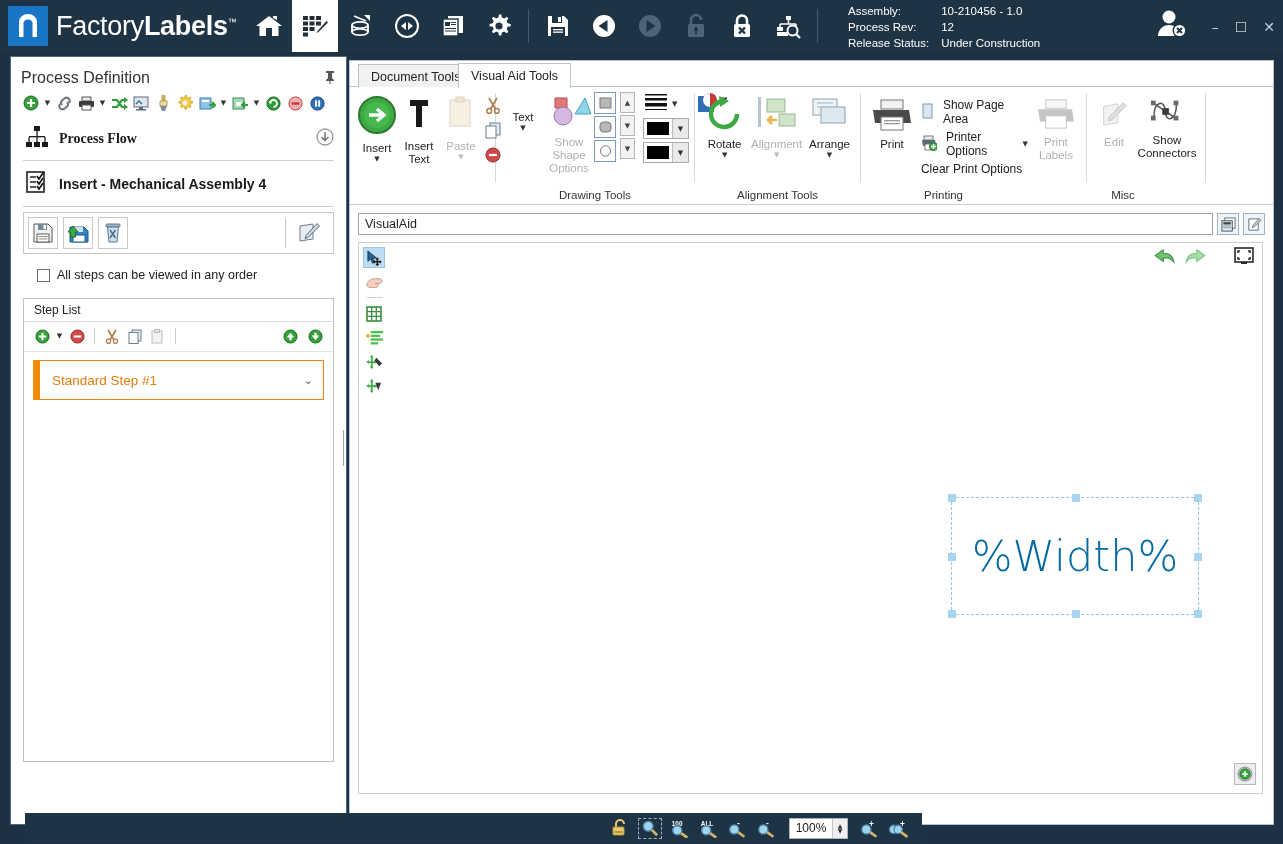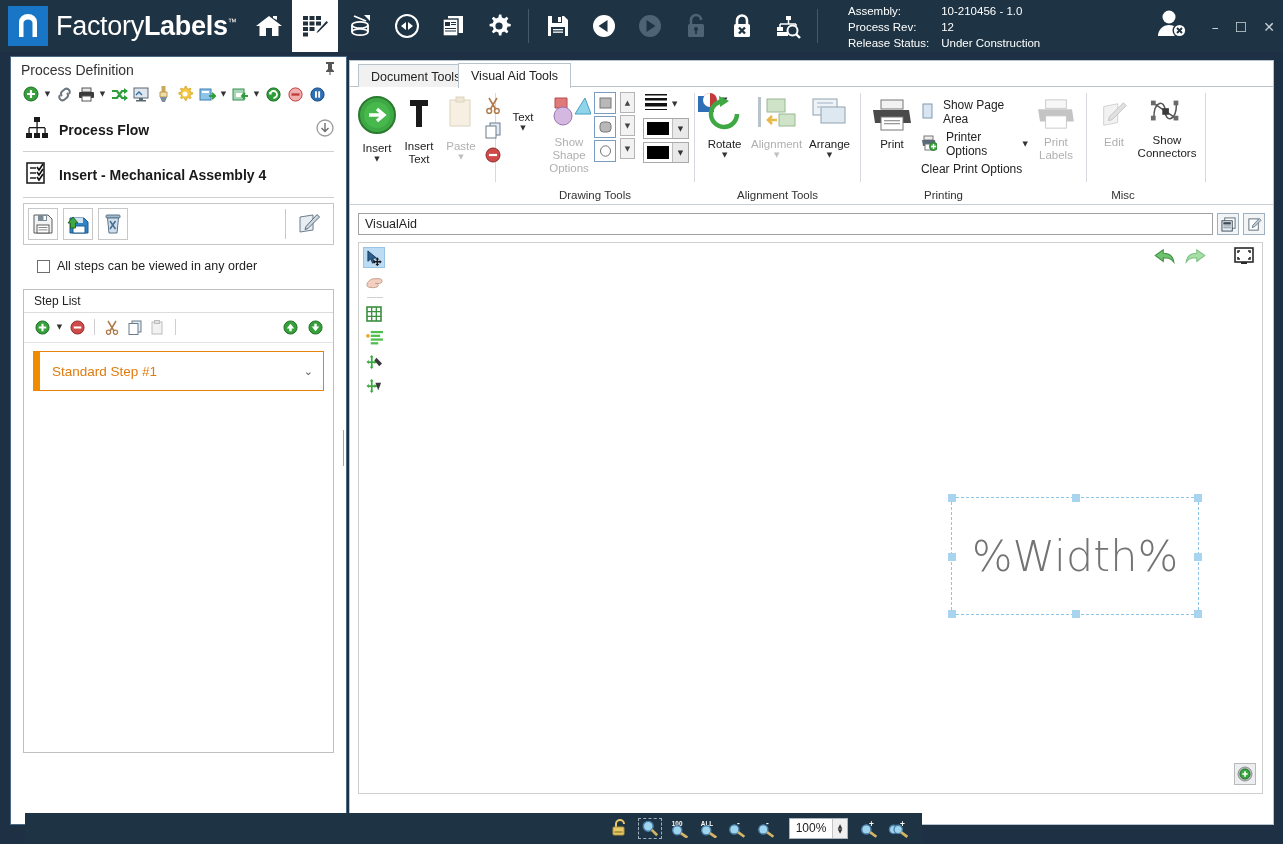--- a/index.html
+++ b/index.html
@@ -58,36 +58,36 @@
     color:#c9d2d9; font-size:14px; line-height:14px; cursor:pointer;
     font-family:"DejaVu Sans", sans-serif;
   }
 
   
   .leftpanel {
     position:absolute; left:10px; top:56px; width:337px; height:769px;
     background:#ffffff; border:1px solid #4a6a86;
   }
   .lp-title {
-    padding:4px 10px 4px 10px; font-size:14px; color:#333;
+    padding:12px 10px 4px 10px; font-size:16px; color:#333;
     display:flex; justify-content:space-between; align-items:center;
   }
   .pin { color:#4a4a4a; font-size:14px; cursor:pointer; }
 
   .lp-toolbar {
     display:flex; align-items:center; gap:2px; padding:2px 8px 6px 10px;
   }
   .icobtn { width:20px; height:20px; display:flex; align-items:center; justify-content:center; cursor:pointer; }
   .caret-sm { width:9px; height:18px; display:flex; align-items:center; justify-content:center; cursor:pointer;
               color:#333; font-size:7px; font-family:"DejaVu Sans", sans-serif; }
 
   .lp-row {
     display:flex; align-items:center; gap:10px; padding:6px 12px 8px 14px;
   }
-  .lp-row .ttl { font-size:14px; font-weight:bold; color:#1a1a1a; }
+  .lp-row .ttl { font-size:14px; font-weight:bold; color:#1a1a1a;font-family:Liberation Serif, serif; }
   .lp-row .right { margin-left:auto; cursor:pointer; }
   .hr { height:1px; background:#d0d0d0; margin:0 12px; }
 
   .lp-editrow { display:flex; align-items:center; gap:10px; padding:9px 12px 9px 14px; }
   .lp-editrow .ttl { font-size:14px; font-weight:bold; color:#1a1a1a; }
 
   .btnstrip {
     margin:5px 12px 0 12px; border:1px solid #c6c6c6; height:42px;
     display:flex; align-items:center; padding:0 4px; background:#fff;
   }
@@ -184,21 +184,21 @@
 
   .canvasrighttools { position:absolute; right:8px; top:4px; display:flex; align-items:center; gap:8px; }
 
   .selbox {
     position:absolute; left:592px; top:254px; width:248px; height:118px;
     border:1px dashed #8ec4e8;
   }
   .selbox .txt {
     position:absolute; left:0; top:0; width:100%; height:100%;
     display:flex; align-items:center; justify-content:center;
-    font-size:43px; color:#737373; font-family:"DejaVu Sans", sans-serif; font-weight:300;
+    font-size:43px; color:#0369a1; font-family:"DejaVu Sans", sans-serif; font-weight:300;
     white-space:nowrap;
   }
   .hnd { position:absolute; width:8px; height:8px; background:#a8d4f0; }
 
   .greenbtn {
     position:absolute; right:6px; bottom:8px; width:22px; height:22px;
     border:1px solid #b9b9b9; background:#eceef0; display:flex; align-items:center; justify-content:center; cursor:pointer;
   }
 
   

